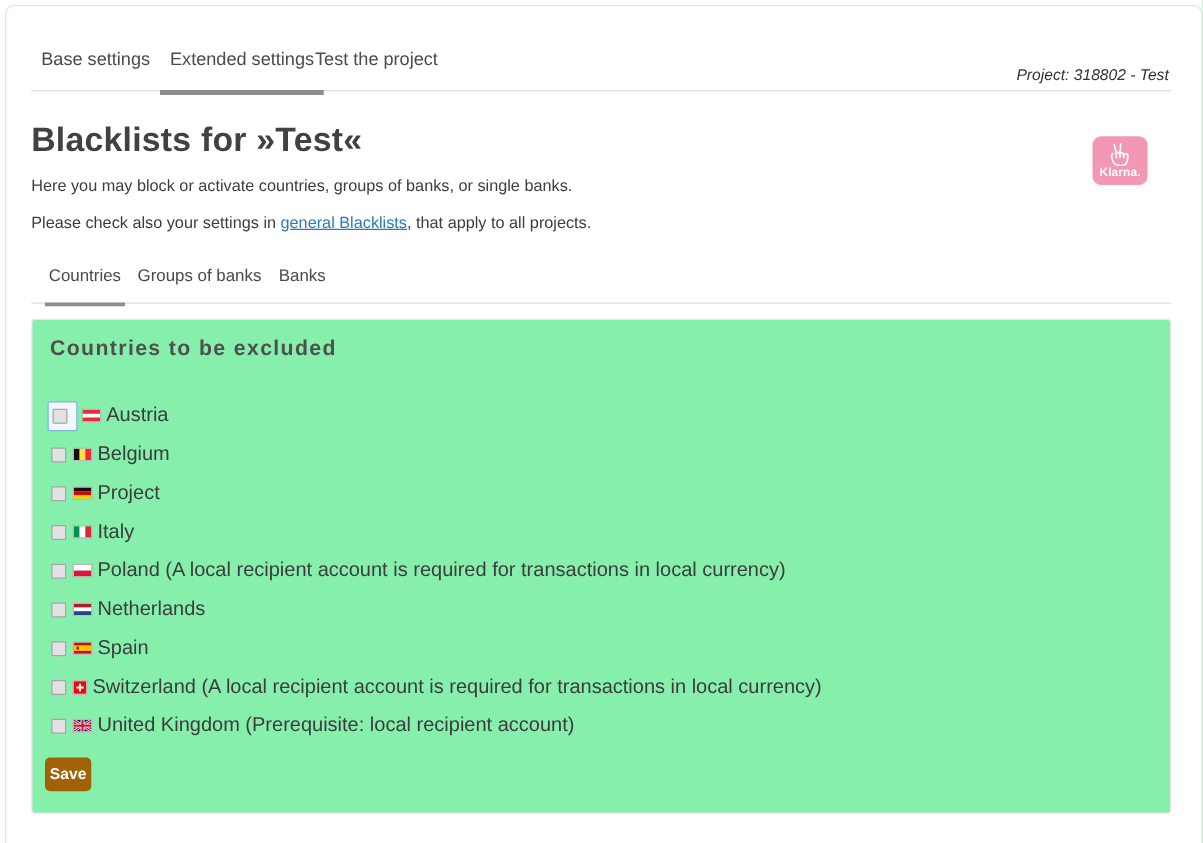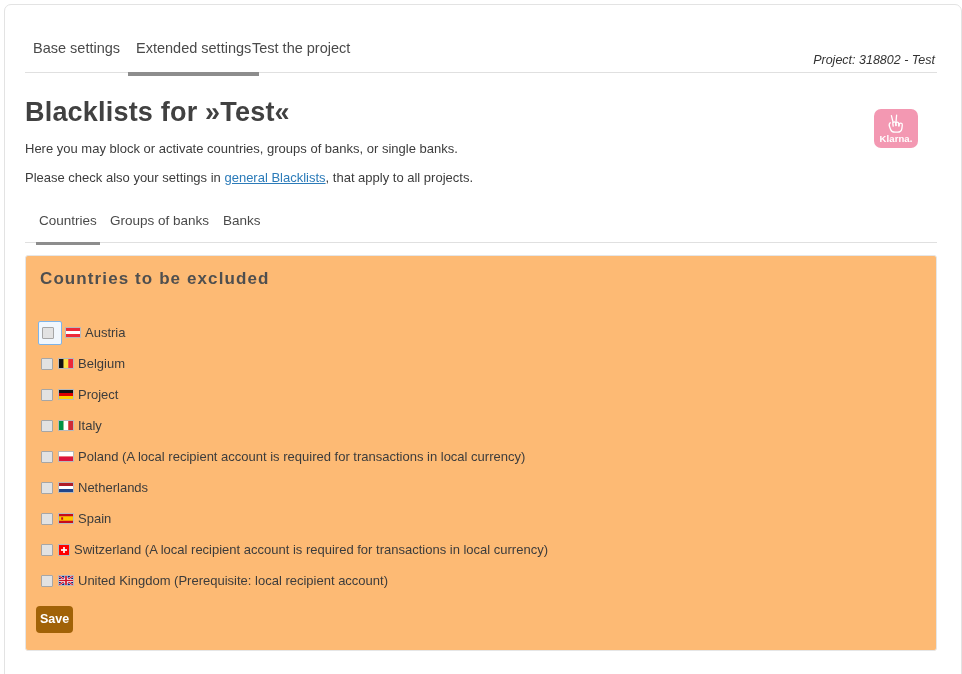--- a/index.html
+++ b/index.html
@@ -146,21 +146,21 @@
   .st1 { left: 85px; }
   .st2 { left: 198px; }
 
   
   .panel {
     position: absolute;
     left: 20px;
     top: 250px;
     width: 912px;
     height: 396px;
-    background: #fdba74;
+    background: #86efac;
     border: 1px solid #e6e6e6;
     border-radius: 3px;
     box-sizing: border-box;
   }
   .panel-title {
     position: absolute;
     left: 14px;
     top: 13px;
     font-size: 17px;
     font-weight: bold;
@@ -210,21 +210,21 @@
     flex: 0 0 auto;
     margin-right: 4px;
     border: 1px solid #b9b9b9;
     box-sizing: border-box;
     overflow: hidden;
     position: relative;
     display: block;
   }
   .flag.sq { width: 12px; height: 12px; }
   .row-label {
-    font-size: 13px;
+    font-size: 16px;
     color: #3c3c3c;
     white-space: nowrap;
     line-height: 16px;
   }
 
   .save-button {
     position: absolute;
     left: 31px;
     top: 601px;
     width: 37px;

